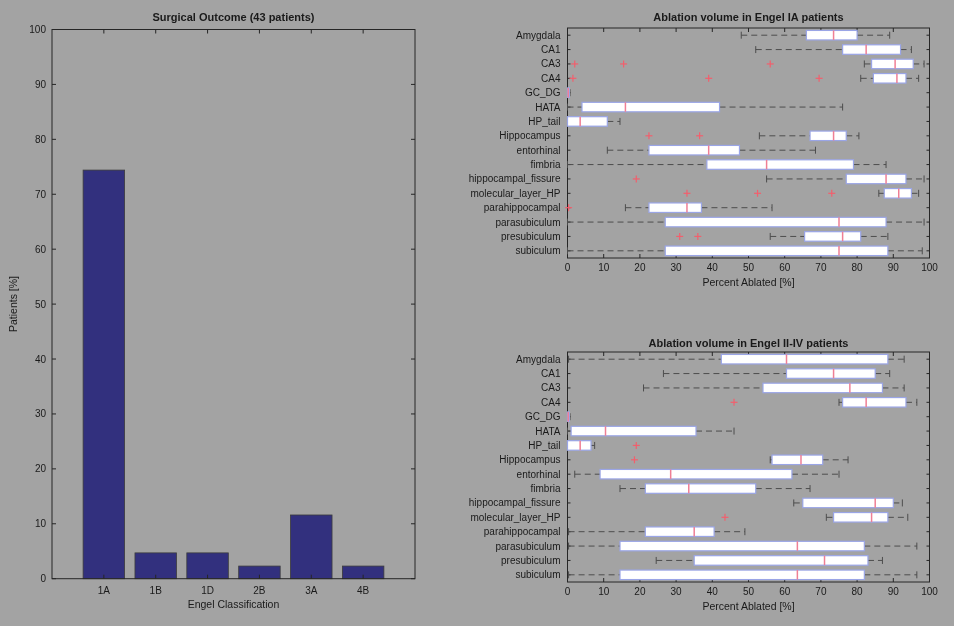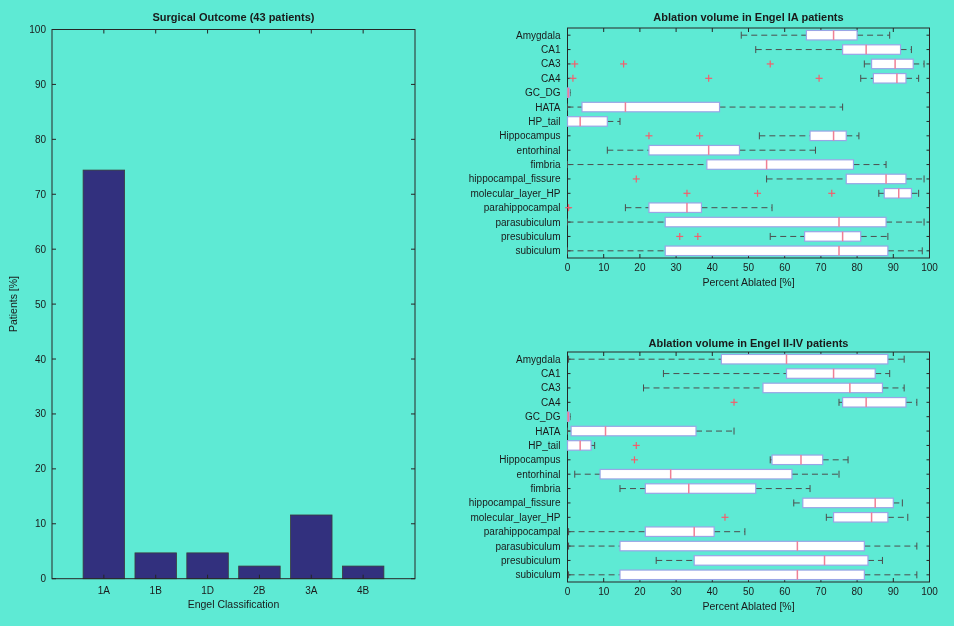--- a/index.html
+++ b/index.html
@@ -1,17 +1,17 @@
 <!DOCTYPE html>
 <html><head>
 <meta charset="utf-8">
 <style>
   * { margin:0; padding:0; box-sizing:border-box; }
   html,body { width:954px; height:626px; background:#ffffff; font-family:"Liberation Sans", sans-serif; }
-  .figure { position:relative; width:954px; height:626px; background:#5eead4; overflow:hidden; }
+  .figure { position:relative; width:954px; height:626px; background:#a3a3a3; overflow:hidden; }
   svg { position:absolute; overflow:visible; }
   .title   { font-size:11px; font-weight:bold; fill:#1a1a1a; font-family:"Liberation Sans", sans-serif; }
   .axlabel { font-size:10.5px; fill:#1a1a1a; font-family:"Liberation Sans", sans-serif; }
   .tick    { font-size:10px; fill:#1a1a1a; font-family:"Liberation Sans", sans-serif; }
 </style>
 </head>
 <body>
 
 <div class="figure">
 

